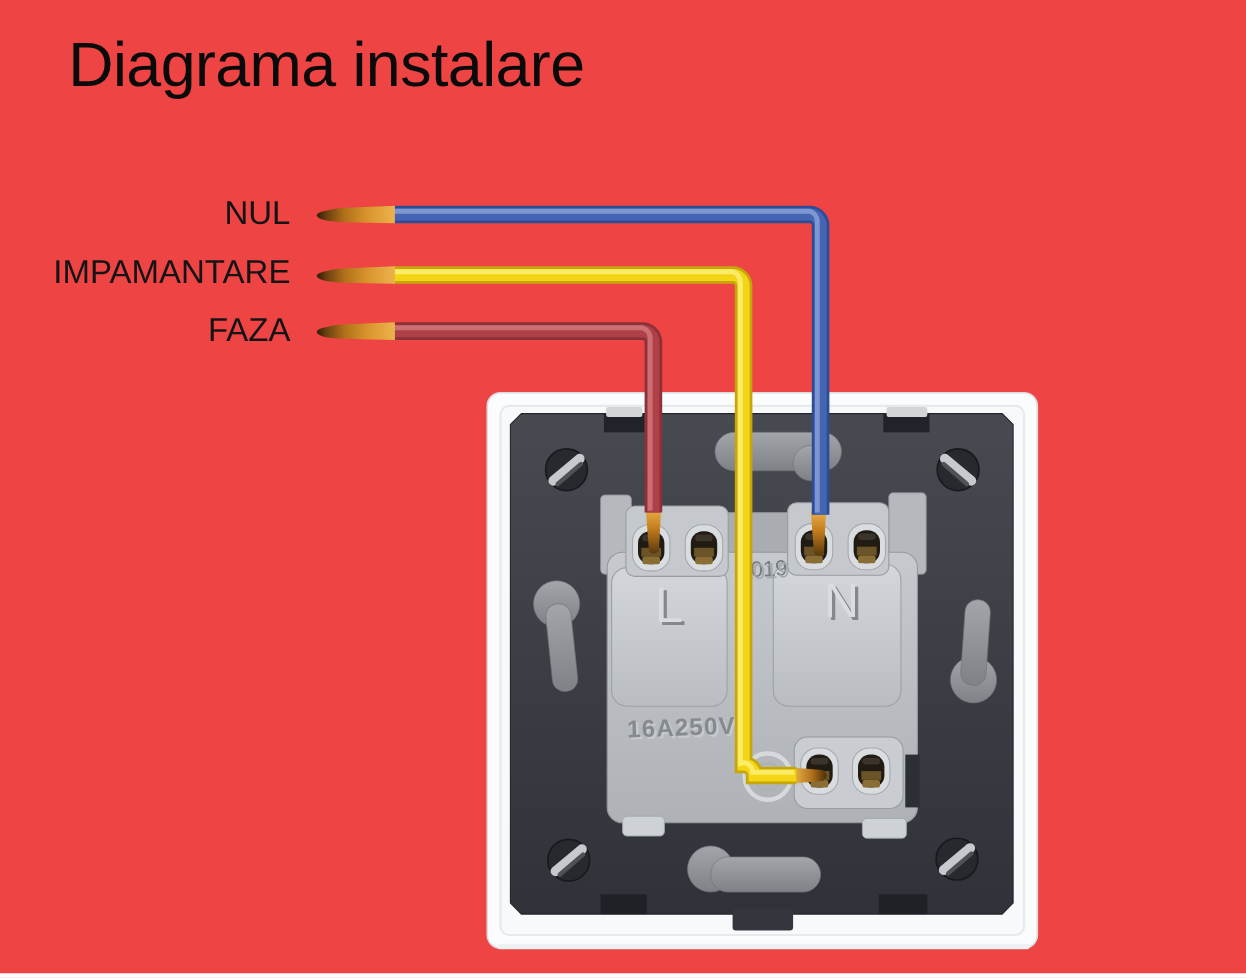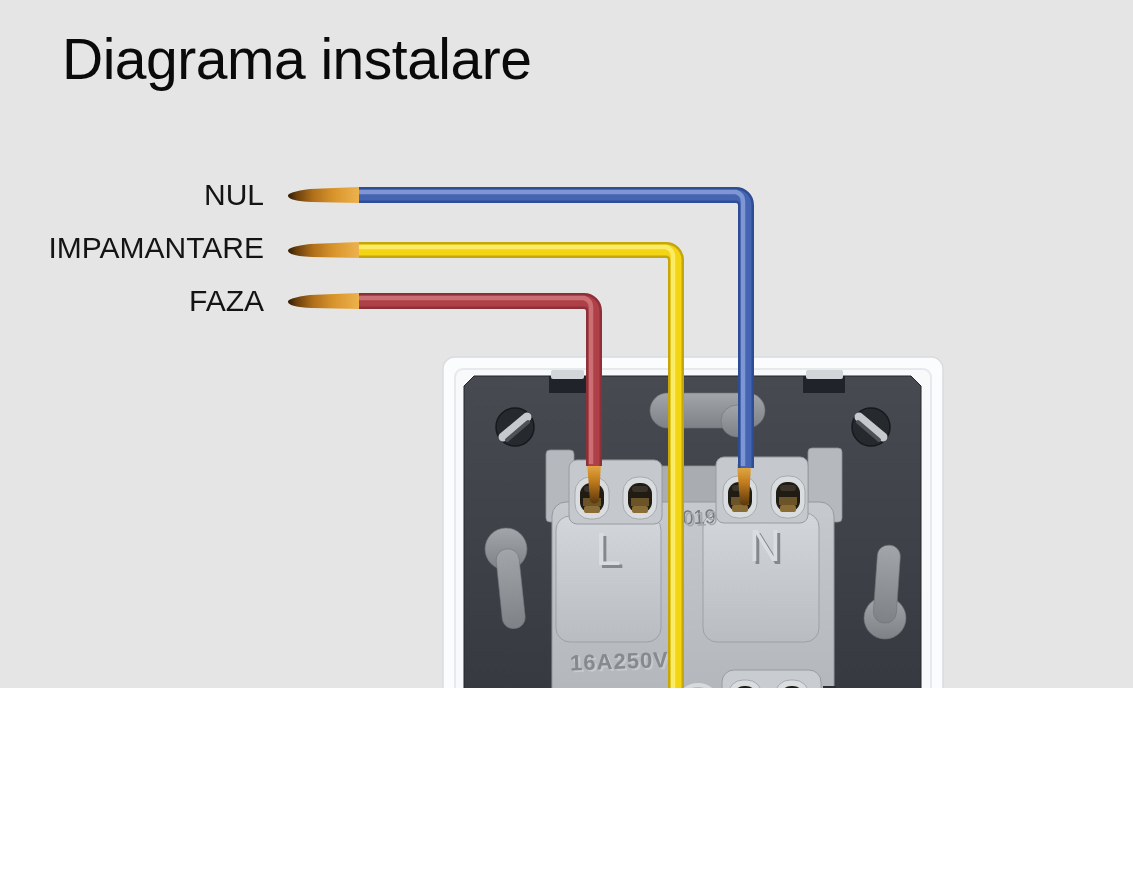--- a/index.html
+++ b/index.html
@@ -1,16 +1,16 @@
 <!DOCTYPE html>
 <html><head>
 <meta charset="utf-8">
 <style>
   html,body{margin:0;padding:0;background:#ffffff;}
-  .canvas{position:relative;width:1133px;height:688px;background:#e5e5e5;overflow:hidden;
+  .canvas{position:relative;width:1133px;height:885px;background:#ef4444;overflow:hidden;
           font-family:"Liberation Sans", sans-serif;}
   .title{position:absolute;left:62px;top:26px;margin:0;font-size:57px;font-weight:400;
          color:#0a0a0a;letter-spacing:-0.5px;white-space:nowrap;}
   .wire-label{position:absolute;right:869px;font-size:30px;line-height:34px;color:#141414;
               white-space:nowrap;text-align:right;}
   .lbl-nul{top:178px;}
   .lbl-imp{top:231px;text-align:right;}
   .lbl-faza{top:284px;text-align:center;}
   svg{position:absolute;left:0;top:0;}
   .wire-dark{fill:none;stroke-width:16;}

